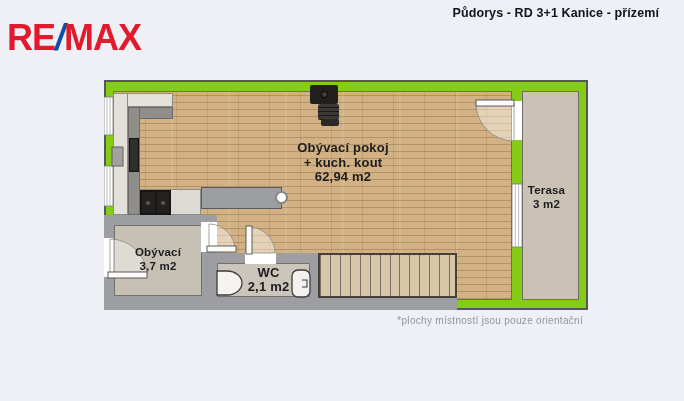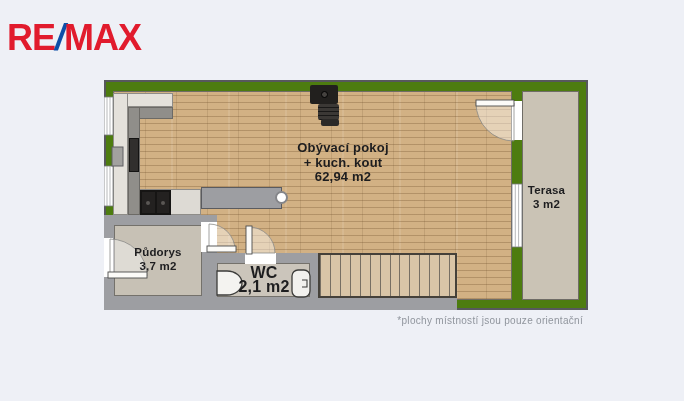--- a/index.html
+++ b/index.html
@@ -19,21 +19,21 @@
   .logo .red{color:#e11b2d;}
   .logo .blue{color:#0f4fa8;font-style:italic;}
   .title{
     position:absolute;top:6px;right:25px;
     font-size:12.5px;font-weight:bold;color:#12121c;
     letter-spacing:0.1px;
   }
   
   .plan{
     position:absolute;left:104px;top:80px;width:484px;height:230px;
-    background:#4d7c0f;
+    background:#84cc16;
     box-shadow:inset 0 0 0 2px #57585c;
   }
   .abs{position:absolute;}
   
   .wood{
     left:9px;top:11px;width:399px;height:209px;
     background-color:#d2b184;
     background-image:
       repeating-linear-gradient(0deg, rgba(106,74,38,0.30) 0 1px, rgba(0,0,0,0) 1px 7px),
       repeating-linear-gradient(90deg, rgba(84,58,26,0.14) 0 1px, rgba(0,0,0,0) 1px 31px),
@@ -87,35 +87,36 @@
   .stove-base{left:217px;top:39px;width:18px;height:7px;background:#2b2927;border-radius:2px;}
   .overlay{position:absolute;left:0;top:0;width:484px;height:230px;}
   
   .room-label{
     position:absolute;text-align:center;font-weight:bold;color:#1d1d1f;
     letter-spacing:0.2px;
   }
   .lbl-living{left:144px;top:61px;width:190px;font-size:13px;line-height:14.5px;}
   .lbl-terrace{left:418px;top:103px;width:49px;font-size:11.5px;line-height:14px;}
   .lbl-hall{left:10px;top:165px;width:88px;font-size:11.5px;line-height:14px;}
-  .lbl-wc{left:113px;top:186px;width:94px;font-size:16px;line-height:14px;}
+  .lbl-wc{left:113px;top:186px;width:103px;font-size:13px;line-height:14px;}
   .footnote{
     position:absolute;top:315px;right:101px;
     font-size:10px;font-weight:normal;color:#90959d;letter-spacing:0.3px;
   }
 </style>
 </head>
 <body>
 
 <div class="stage">
 
   <div class="logo">
     <span class="red">RE</span><span class="blue">/</span><span class="red">MAX</span>
   </div>
 
+  <div class="title">Půdorys - RD 3+1 Kanice - přízemí</div>
 
   <div class="plan">
 
     <div class="abs wood"></div>
     <div class="abs terrace-floor"></div>
 
     <div class="abs cnt-top"></div>
     <div class="abs cnt-left"></div>
     <div class="abs cnt-edge-h"></div>
     <div class="abs cnt-edge-v"></div>
@@ -187,21 +188,21 @@
     <div class="room-label lbl-living">
       <div>Obývací pokoj</div>
       <div>+ kuch. kout</div>
       <div>62,94 m2</div>
     </div>
     <div class="room-label lbl-terrace">
       <div>Terasa</div>
       <div>3 m2</div>
     </div>
     <div class="room-label lbl-hall">
-      <div>Půdorys</div>
+      <div>Obývací</div>
       <div>3,7 m2</div>
     </div>
     <div class="room-label lbl-wc">
       <div>WC</div>
       <div>2,1 m2</div>
     </div>
   </div>
 
   <div class="footnote">*plochy místností jsou pouze orientační</div>
 

